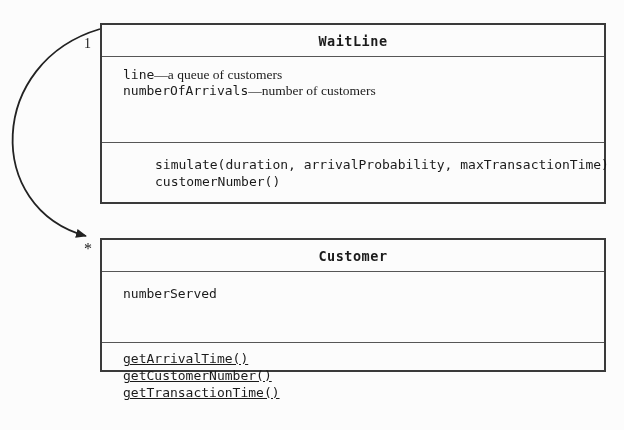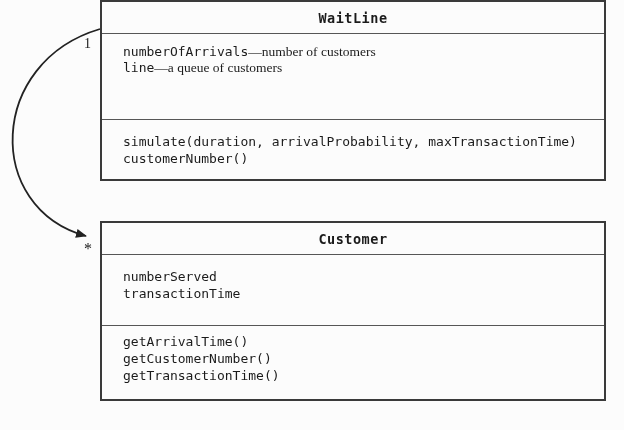--- a/index.html
+++ b/index.html
@@ -21,44 +21,44 @@
     position: relative;
     width: 624px; height: 430px;
   }
   .uml-box {
     position: absolute;
     left: 100px;
     width: 506px;
     border: 2px solid var(--border);
     background: var(--background);
   }
-  .uml-box.waitline { top: 0; height: 181px; }
-  .uml-box.customer { top: 221px; height: 180px; }
+  .uml-box.waitline { top: 23px; height: 181px; }
+  .uml-box.customer { top: 238px; height: 134px; }
   .uml-title {
     height: 32px;
     line-height: 32px;
     text-align: center;
     font-weight: bold;
     font-size: 13.5px;
     letter-spacing: 0.5px;
     border-bottom: 1px solid var(--separator);
   }
   .uml-section {
     border-bottom: 1px solid var(--separator);
     padding-left: 21px;
   }
   .uml-section:last-child { border-bottom: none; }
   .waitline .attrs   { height: 86px; padding-top: 9px; }
   .waitline .attrs .line { line-height: 15px; }
   .waitline .methods { height: 58px; padding-top: 13px; }
-  .waitline .methods .line { line-height: 17px; }
+  .waitline .methods .line { line-height: 17px; margin-left: 32px; }
   .customer .attrs   { height: 71px; padding-top: 13px; }
   .customer .attrs .line { line-height: 17px; }
   .customer .methods { height: 74px; padding-top: 7px; }
-  .customer .methods .line { line-height: 17px; }
+  .customer .methods .line { line-height: 17px; text-decoration: underline; }
   .code {
     font-family: "DejaVu Sans Mono", monospace;
     font-size: 13px;
     white-space: pre;
   }
   .desc {
     font-family: "Liberation Serif", serif;
     font-size: 13.5px;
   }
   .assoc-arrow {
@@ -87,36 +87,35 @@
     <path d="M 100 29 C -12 62, -16 208, 86 236" fill="none" stroke="#222222" stroke-width="1.8" marker-end="url(#arrowhead)"></path>
   </svg>
 
   <div class="mult mult-one">1</div>
   <div class="mult mult-many">*</div>
 
   <div class="uml-box waitline">
     <div class="uml-title">WaitLine</div>
 
     <div class="uml-section attrs">
+      <div class="line"><span class="code">line</span><span class="desc">—a queue of customers</span></div>
       <div class="line"><span class="code">numberOfArrivals</span><span class="desc">—number of customers</span></div>
-      <div class="line"><span class="code">line</span><span class="desc">—a queue of customers</span></div>
     </div>
 
     <div class="uml-section methods">
       <div class="line code">simulate(duration, arrivalProbability, maxTransactionTime)</div>
       <div class="line code">customerNumber()</div>
     </div>
   </div>
 
   <div class="uml-box customer">
     <div class="uml-title">Customer</div>
 
     <div class="uml-section attrs">
       <div class="line code">numberServed</div>
-      <div class="line code">transactionTime</div>
     </div>
 
     <div class="uml-section methods">
       <div class="line code">getArrivalTime()</div>
       <div class="line code">getCustomerNumber()</div>
       <div class="line code">getTransactionTime()</div>
     </div>
   </div>
 
 </div>

